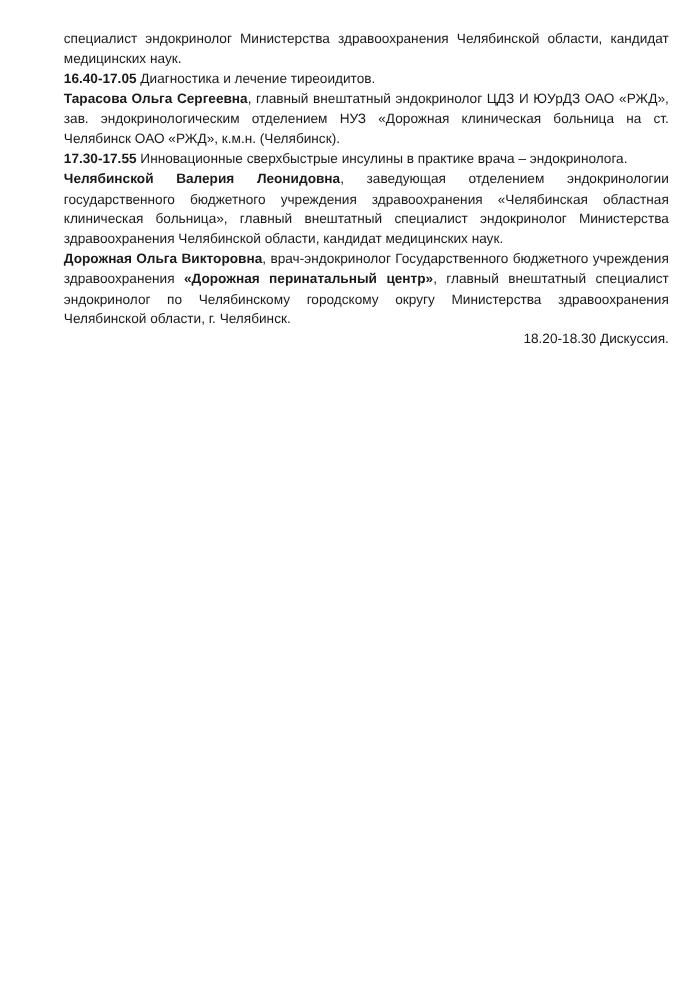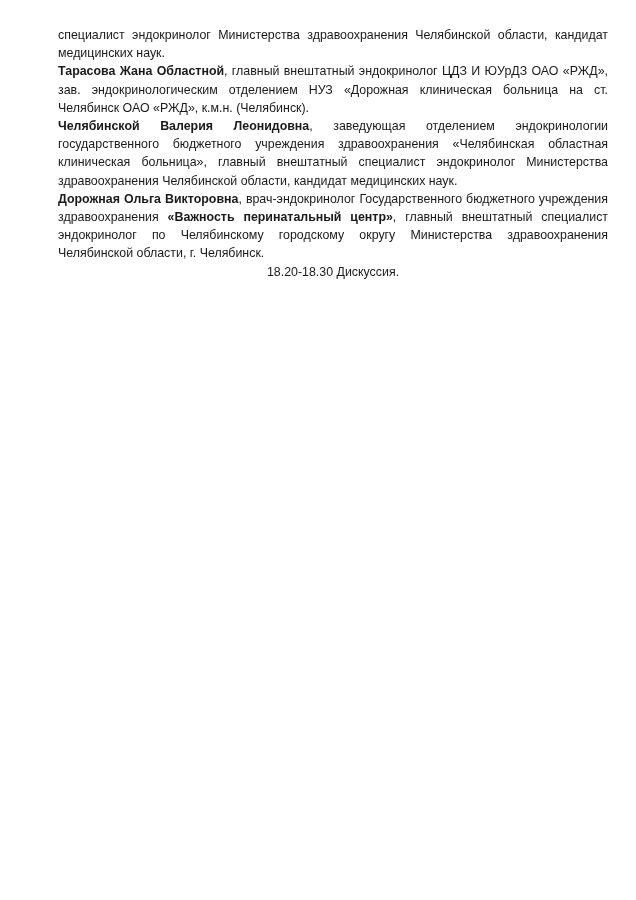--- a/index.html
+++ b/index.html
@@ -30,27 +30,29 @@
   .para {
     margin: 0;
     text-align: justify;
     text-justify: inter-word;
   }
   .b {
     font-weight: bold;
   }
   
   .para:last-child {
-    text-align: center;
+    text-align: right;
   }
 </style>
 </head>
 <body>
 
 <div class="page">
   <div class="doc-body" id="doc-body">
       <p class="para"><span>специалист эндокринолог Министерства здравоохранения Челябинской области, кандидат медицинских наук.</span></p>
-      <p class="para"><span class="b">Тарасова Жана Областной</span><span>, главный внештатный эндокринолог ЦДЗ И ЮУрДЗ ОАО «РЖД», зав. эндокринологическим отделением НУЗ «Дорожная клиническая больница на ст. Челябинск ОАО «РЖД», к.м.н. (Челябинск).</span></p>
+      <p class="para"><span class="b">16.40-17.05 </span><span>Диагностика и лечение тиреоидитов.</span></p>
+      <p class="para"><span class="b">Тарасова Ольга Сергеевна</span><span>, главный внештатный эндокринолог ЦДЗ И ЮУрДЗ ОАО «РЖД», зав. эндокринологическим отделением НУЗ «Дорожная клиническая больница на ст. Челябинск ОАО «РЖД», к.м.н. (Челябинск).</span></p>
+      <p class="para"><span class="b">17.30-17.55 </span><span>Инновационные сверхбыстрые инсулины в практике врача – эндокринолога.</span></p>
       <p class="para"><span class="b">Челябинской Валерия Леонидовна</span><span>, заведующая отделением эндокринологии государственного бюджетного учреждения здравоохранения «Челябинская областная клиническая больница», главный внештатный специалист эндокринолог Министерства здравоохранения Челябинской области, кандидат медицинских наук.</span></p>
-      <p class="para"><span class="b">Дорожная Ольга Викторовна</span><span>, врач-эндокринолог Государственного бюджетного учреждения здравоохранения </span><span class="b">«Важность перинатальный центр»</span><span>, главный внештатный специалист эндокринолог по Челябинскому городскому округу Министерства здравоохранения Челябинской области, г. Челябинск.</span></p>
+      <p class="para"><span class="b">Дорожная Ольга Викторовна</span><span>, врач-эндокринолог Государственного бюджетного учреждения здравоохранения </span><span class="b">«Дорожная перинатальный центр»</span><span>, главный внештатный специалист эндокринолог по Челябинскому городскому округу Министерства здравоохранения Челябинской области, г. Челябинск.</span></p>
       <p class="para"><span>18.20-18.30 Дискуссия.</span></p>
     </div>
 </div>
 
 </body></html>

